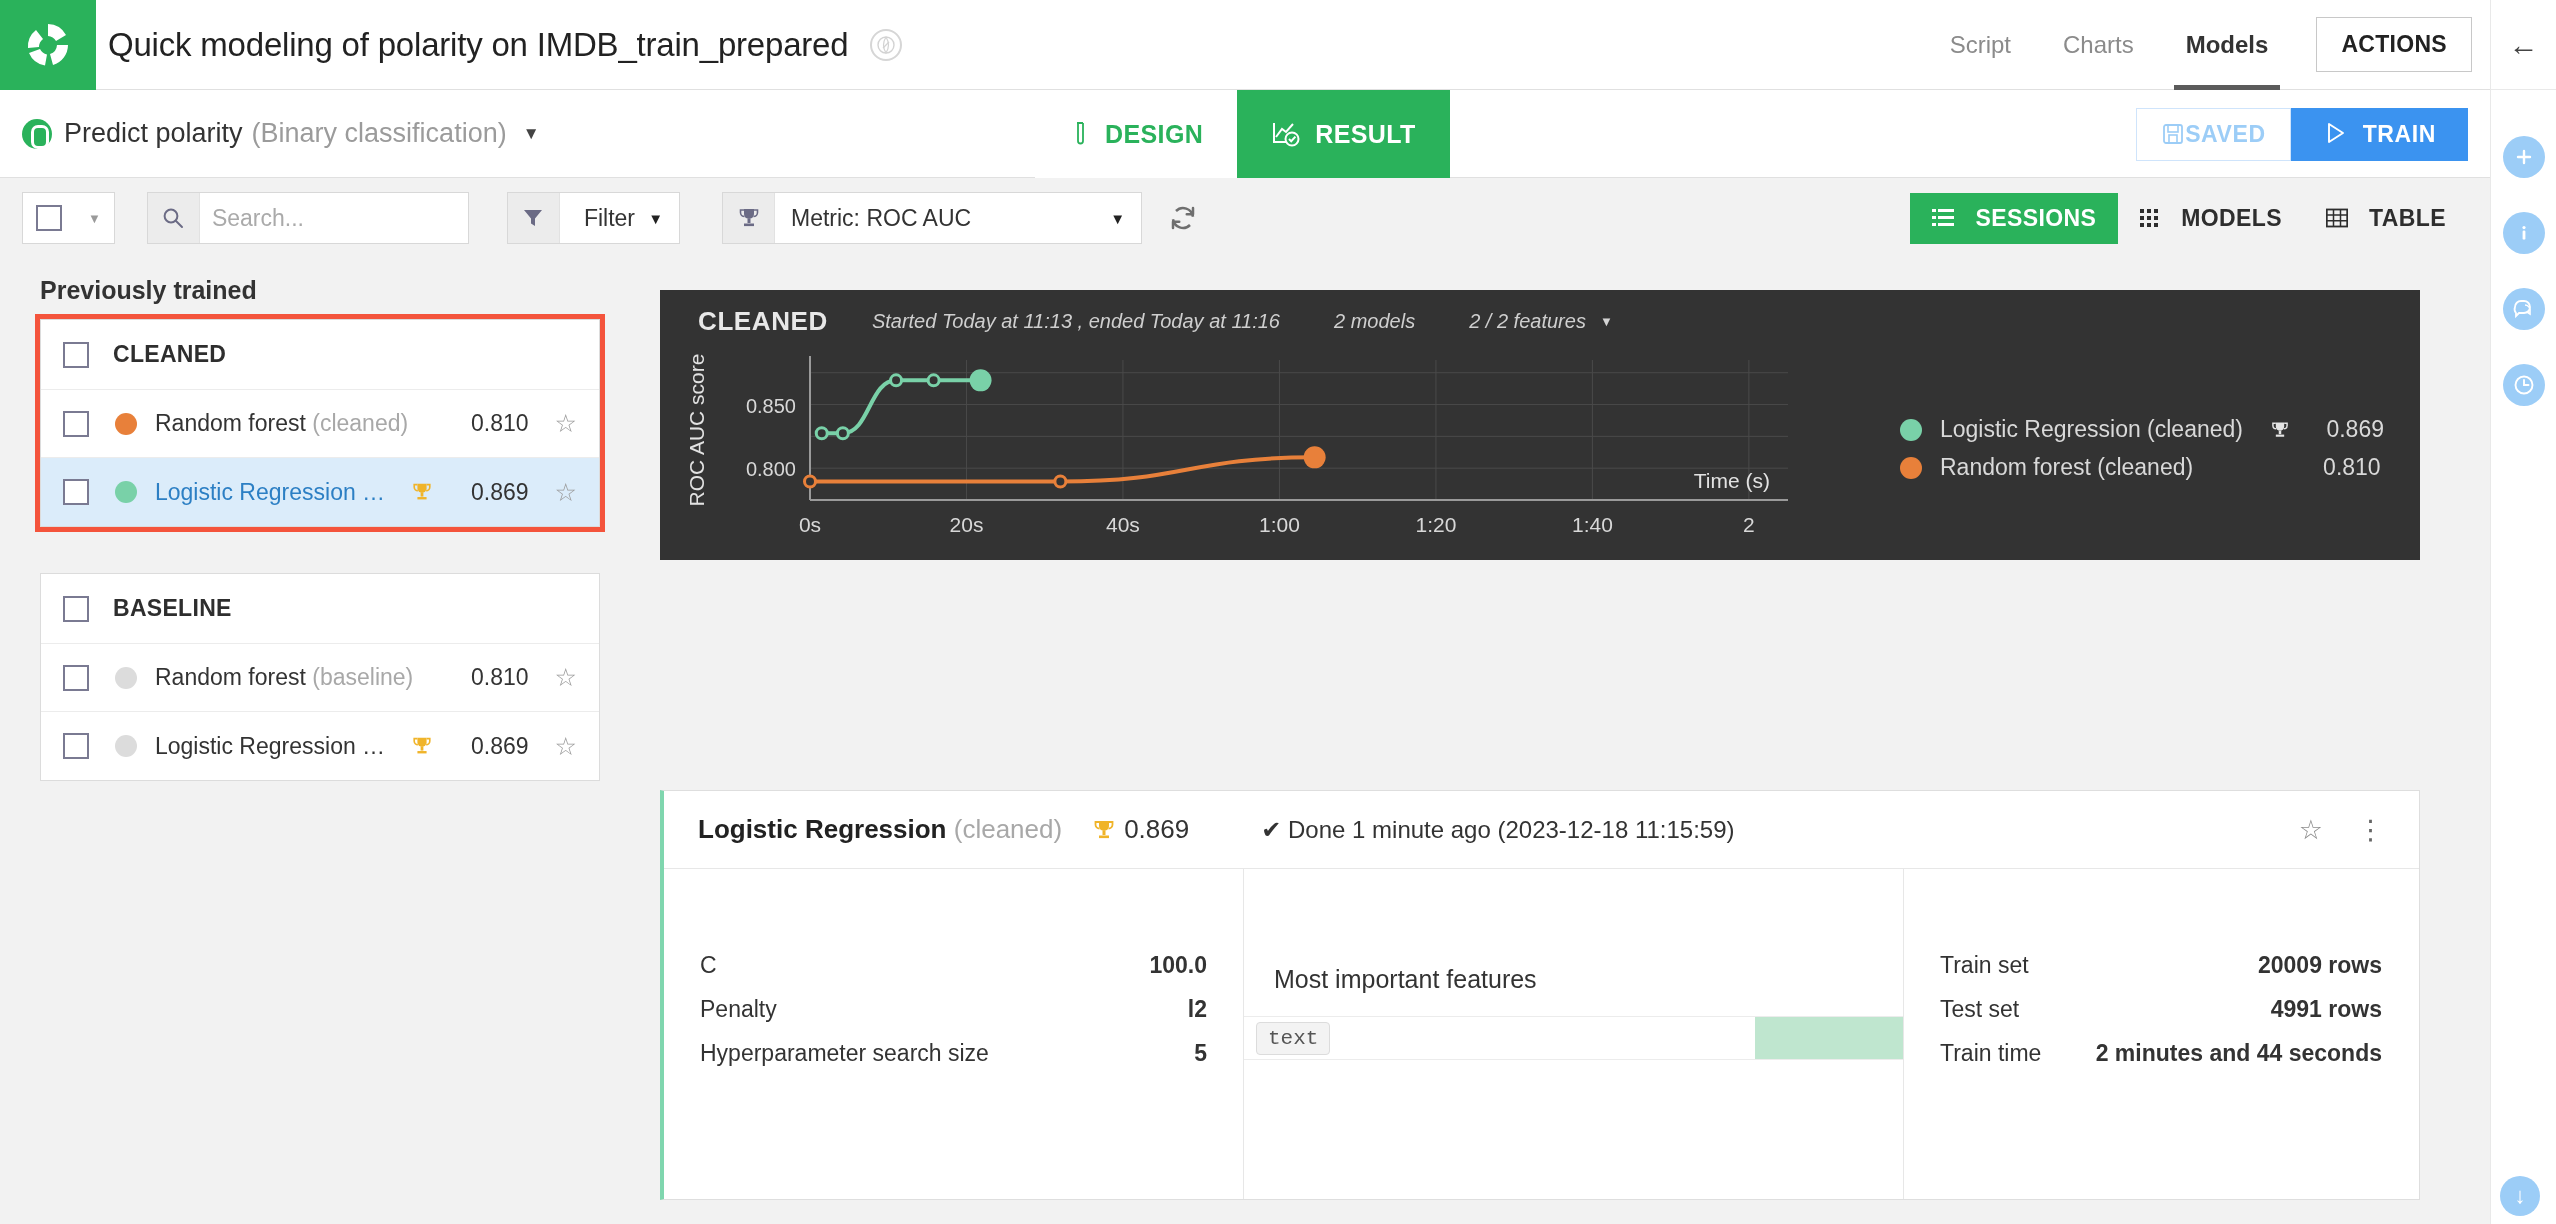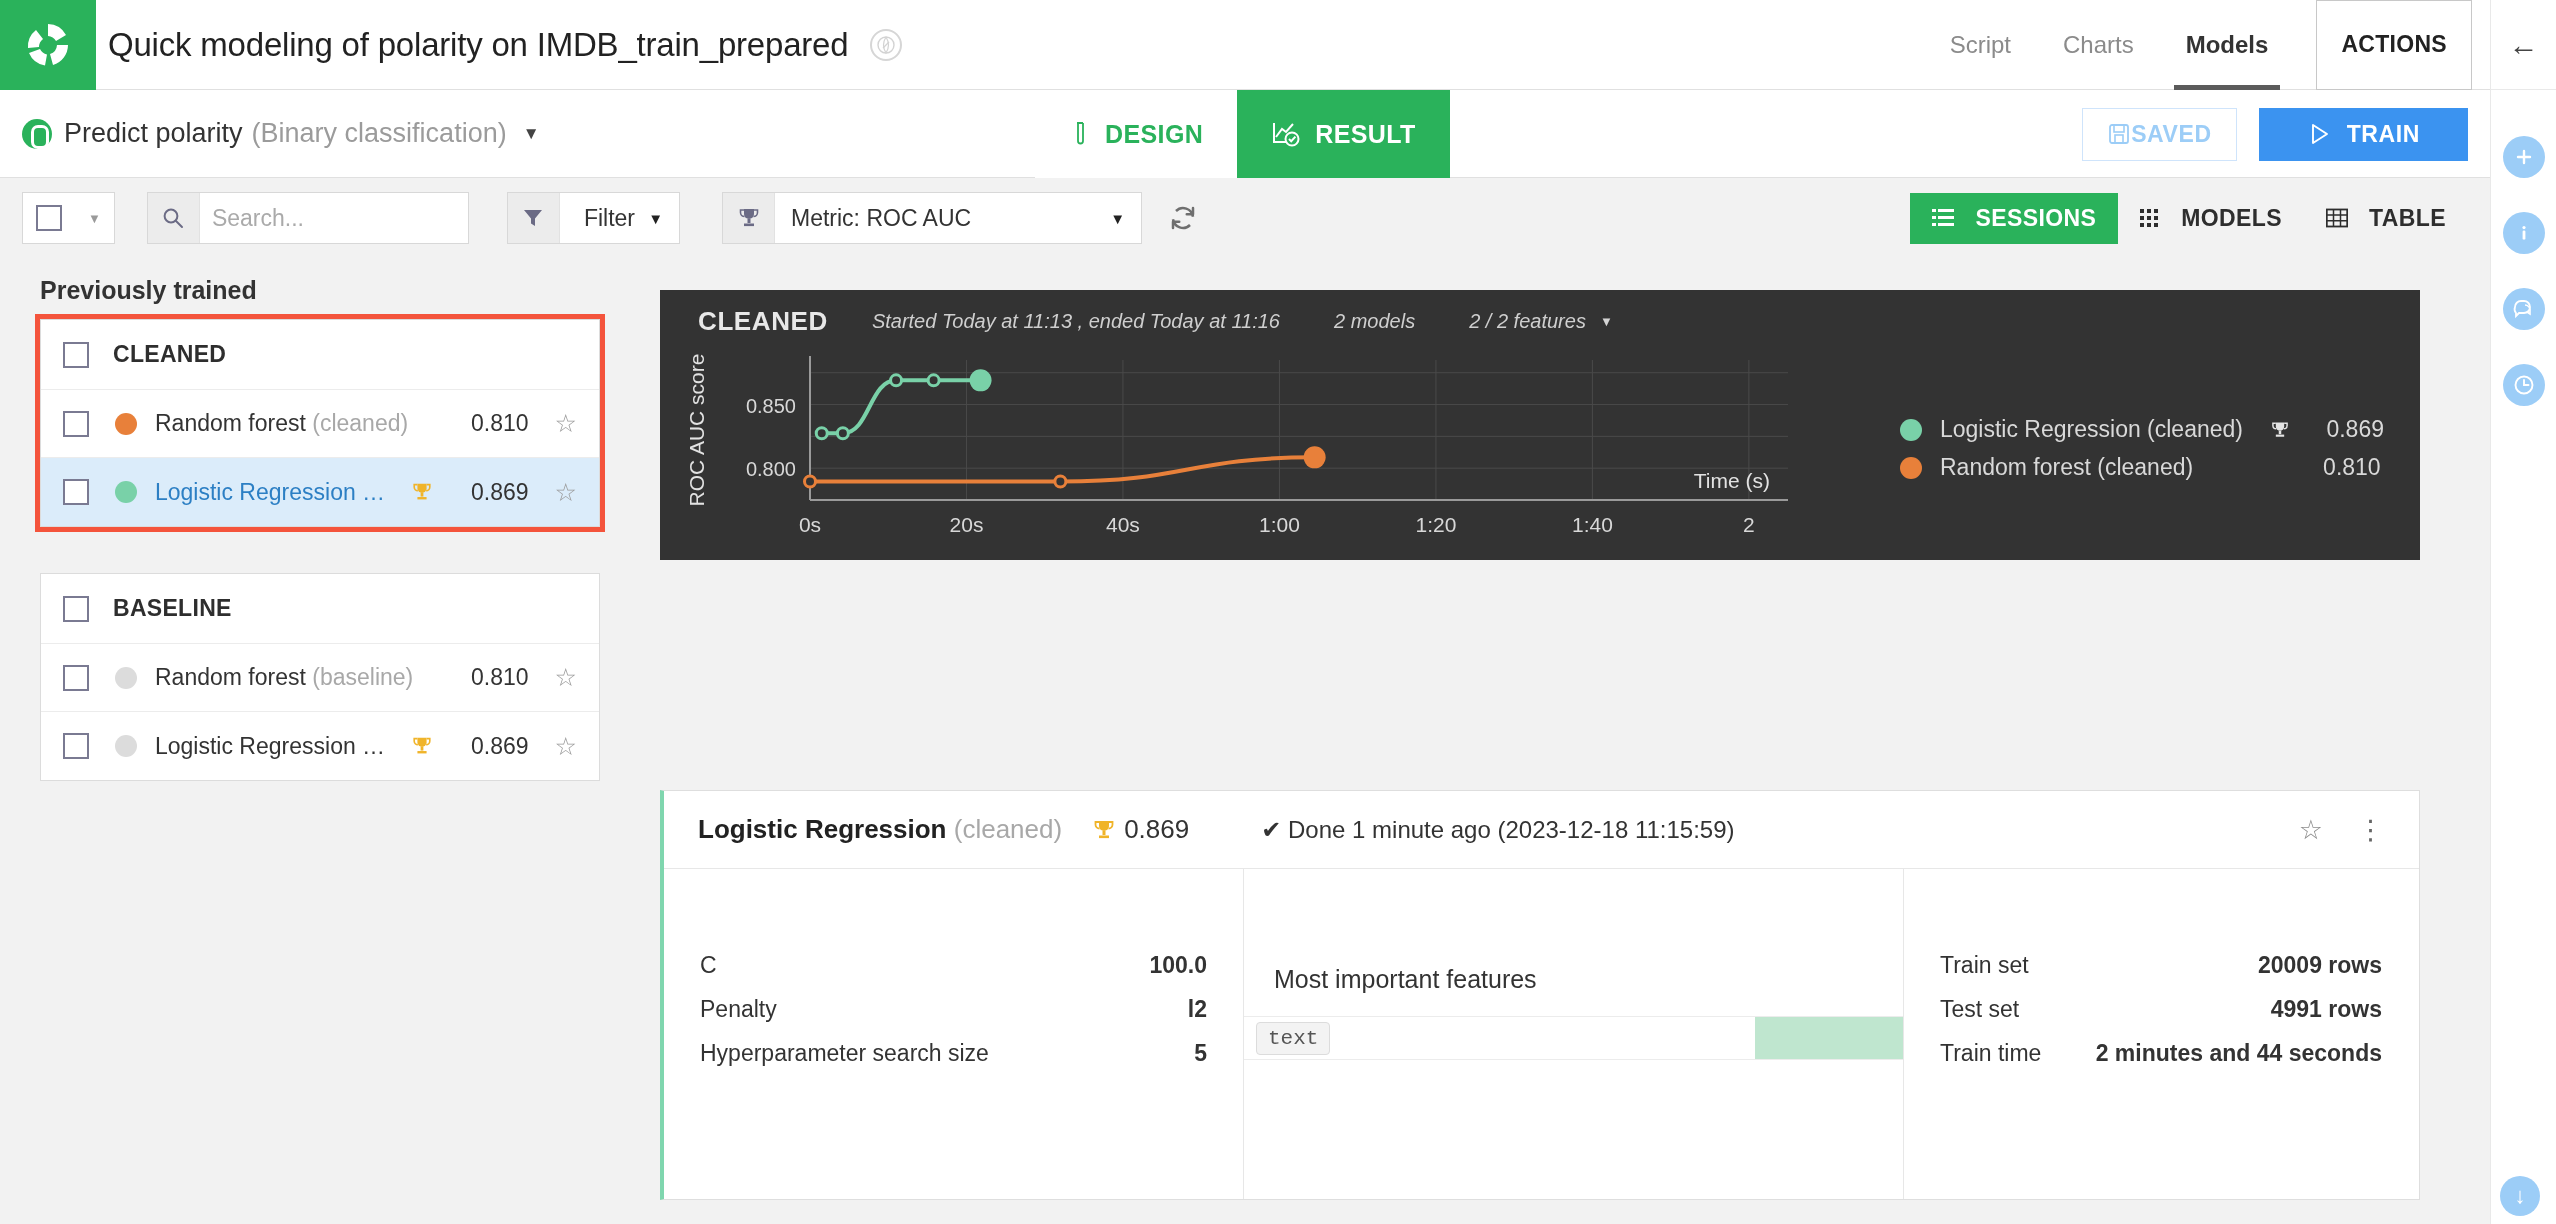--- a/index.html
+++ b/index.html
@@ -13,21 +13,21 @@
   }
 
   
   .topbar{ position:absolute; left:0; top:0; width:2490px; height:90px;
     background:#fff; border-bottom:1px solid #e0e0e0; display:flex; align-items:center; }
   .logo-box{ width:96px; height:90px; background:#2ab25b; display:flex; align-items:center; justify-content:center; flex:0 0 96px;}
   .logo-ring{ width:50px; height:50px; position:relative; }
   .page-title{ font-size:33px; color:#222; margin-left:12px; white-space:nowrap; letter-spacing:-0.2px;}
   .title-badge{ margin-left:22px; width:32px; height:32px; border-radius:50%; border:2px solid #d6d6d6;
     display:flex; align-items:center; justify-content:center; color:#cfcfcf; font-size:17px; }
-  .topnav{ margin-left:auto; display:flex; height:90px; padding-right:18px; }
+  .topnav{ margin-left:auto; display:flex; align-items:center; height:90px; padding-right:18px; }
   .topnav a{ font-size:24px; color:#8b8b8b; text-decoration:none; padding:0 26px; height:90px;
     display:flex; align-items:center; position:relative;}
   .topnav a.active{ color:#333; font-weight:bold; }
   .topnav a.active:after{ content:""; position:absolute; left:14px; right:14px; bottom:0; height:5px; background:#5b5b5b;}
   .actions-btn{ margin-left:22px; border:1px solid #c8c8c8; background:#fff; color:#222; font-weight:bold;
     font-size:23px; padding:13px 24px; letter-spacing:0.3px; cursor:pointer; font-family:inherit;}
 
   
   .rail{ position:absolute; right:0; top:0; width:66px; height:1224px; background:#fff; border-left:1px solid #e9e9e9;}
   .rail-back{ height:90px; display:flex; align-items:center; justify-content:center; color:#444; font-size:30px;
@@ -46,22 +46,22 @@
   .model-kind{ font-size:27px; color:#9b9b9b; margin-left:9px;}
   .caret{ margin-left:16px; color:#444; font-size:17px;}
   .dr-tabs{ position:absolute; left:1035px; top:90px; height:88px; display:flex; }
   .dr-tab{ display:flex;align-items:center;gap:14px;padding:0 34px;height:88px;font-size:25px;font-weight:bold;
     letter-spacing:0.4px; cursor:pointer;}
   .dr-tab.design{ color:#2ab25b; background:#fff;}
   .dr-tab.result{ color:#fff; background:#2ab25b;}
   .right-btns{ position:absolute; right:66px; top:90px; height:88px; display:flex; align-items:center; padding-right:22px;}
   .saved-btn{ display:flex;align-items:center;border:1px solid #cfe4fb;color:#9ccdf7;background:#fff;
     font-size:23px;font-weight:bold;letter-spacing:.6px;padding:12px 24px; cursor:default; font-family:inherit;}
-  .train-btn{ display:flex;align-items:center;gap:16px;background:#3b93f0;color:#fff;border:none;
-    font-size:23px;font-weight:bold;letter-spacing:.6px;padding:13px 48px;margin-left:22px;cursor:pointer;font-family:inherit;}
+  .train-btn{ display:flex;gap:16px;background:#3b93f0;color:#fff;border:none;
+    font-size:23px;font-weight:bold;letter-spacing:.6px;padding:13px 32px;cursor:pointer;font-family:inherit;}
 
   
   .toolbar{ position:absolute; left:0; top:178px; width:2490px; height:80px; background:#f2f2f2;
     display:flex; align-items:center; padding:0 22px;}
   .tb-group{ display:flex; align-items:center; background:#fff; border:1px solid #d8d8d8; height:52px;}
   .tb-ic{ width:52px; height:50px; background:#ececec; display:flex;align-items:center;justify-content:center;
     color:#6b6b85; border-right:1px solid #e2e2e2;}
   .chk-sq{ width:26px;height:26px;border:2px solid #7a7a92;background:#fff;}
   .mini-caret{ padding:0 13px; color:#9a9a9a; font-size:13px;}
   .search-input{ border:none; outline:none; width:268px; height:50px; font-size:23px; color:#444;

